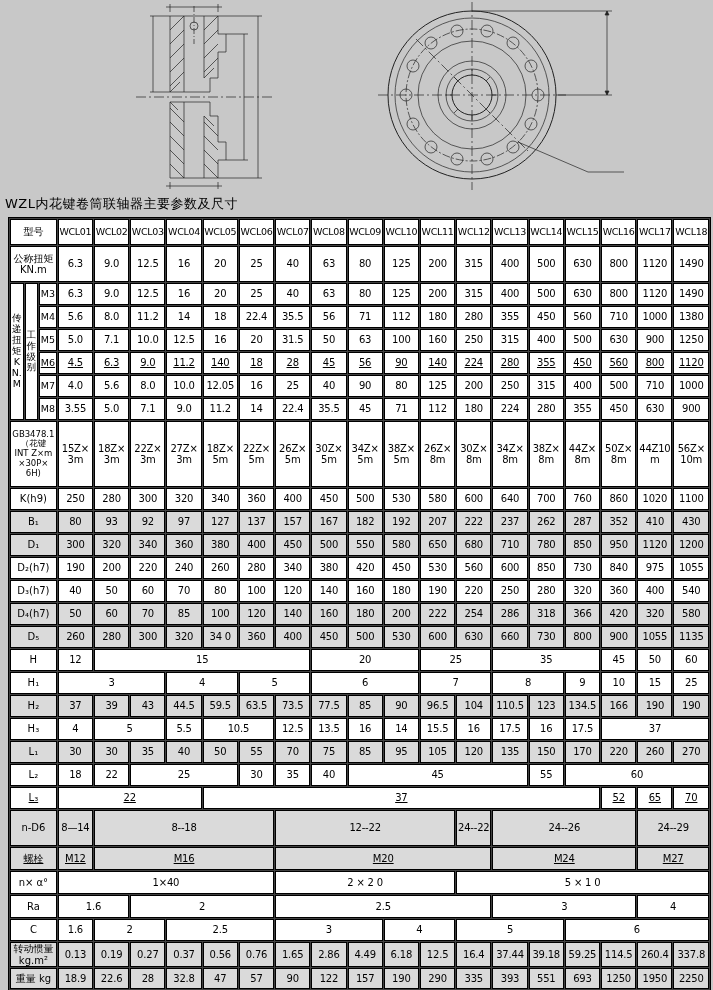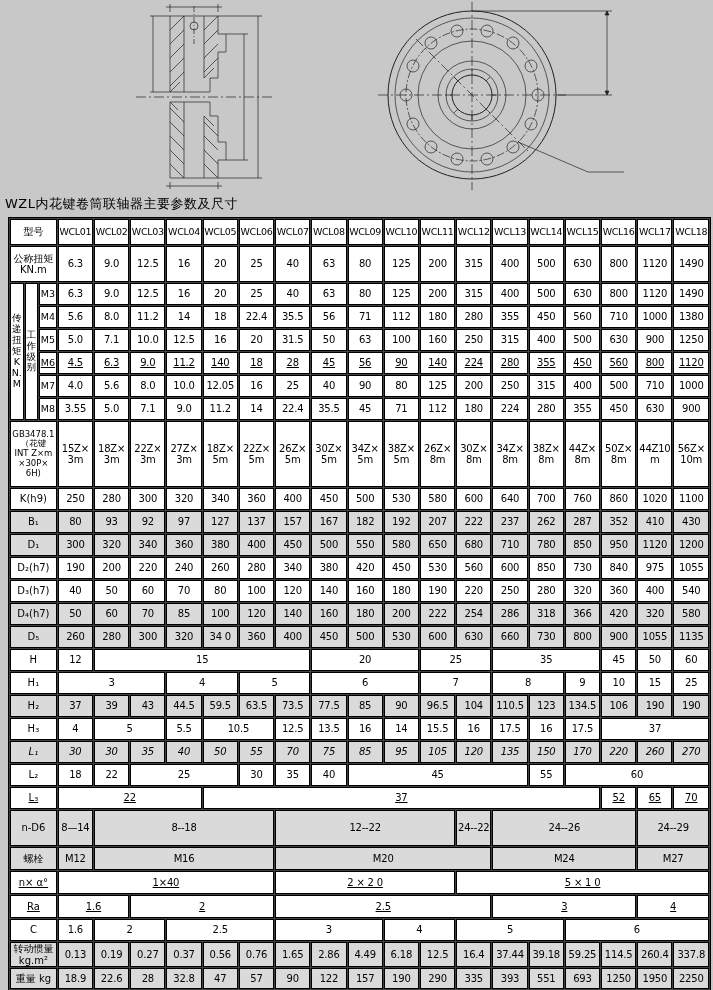--- a/index.html
+++ b/index.html
@@ -520,42 +520,42 @@
         <td colspan="1" class="num">63.5</td>
         <td colspan="1" class="num">73.5</td>
         <td colspan="1" class="num">77.5</td>
         <td colspan="1" class="num">85</td>
         <td colspan="1" class="num">90</td>
         <td colspan="1" class="num">96.5</td>
         <td colspan="1" class="num">104</td>
         <td colspan="1" class="num">110.5</td>
         <td colspan="1" class="num">123</td>
         <td colspan="1" class="num">134.5</td>
-        <td colspan="1" class="num">106</td>
+        <td colspan="1" class="num">166</td>
         <td colspan="1" class="num">190</td>
         <td colspan="1" class="num">190</td>
       </tr>
       <tr style="height: 22px;">
         <td colspan="3" class="lab">H₃</td>
         <td colspan="1" class="num">4</td>
         <td colspan="2" class="num">5</td>
         <td colspan="1" class="num">5.5</td>
         <td colspan="2" class="num">10.5</td>
         <td colspan="1" class="num">12.5</td>
         <td colspan="1" class="num">13.5</td>
         <td colspan="1" class="num">16</td>
         <td colspan="1" class="num">14</td>
         <td colspan="1" class="num">15.5</td>
         <td colspan="1" class="num">16</td>
         <td colspan="1" class="num">17.5</td>
         <td colspan="1" class="num">16</td>
         <td colspan="1" class="num">17.5</td>
         <td colspan="3" class="num">37</td>
       </tr>
-      <tr class="sh" style="height: 22px; font-style: italic;">
+      <tr class="sh" style="height: 22px;">
         <td colspan="3" class="lab">L₁</td>
         <td colspan="1" class="num">30</td>
         <td colspan="1" class="num">30</td>
         <td colspan="1" class="num">35</td>
         <td colspan="1" class="num">40</td>
         <td colspan="1" class="num">50</td>
         <td colspan="1" class="num">55</td>
         <td colspan="1" class="num">70</td>
         <td colspan="1" class="num">75</td>
         <td colspan="1" class="num">85</td>
@@ -591,35 +591,35 @@
       </tr>
       <tr class="sh" style="height: 36px;">
         <td colspan="3" class="lab">n-D6</td>
         <td colspan="1" class="num">8—14</td>
         <td colspan="5" class="num">8--18</td>
         <td colspan="5" class="num">12--22</td>
         <td colspan="1" class="num">24--22</td>
         <td colspan="4" class="num">24--26</td>
         <td colspan="2" class="num">24--29</td>
       </tr>
-      <tr class="sh" style="height: 23px;">
+      <tr class="sh" style="height: 23px; text-decoration: underline;">
         <td colspan="3" class="lab">螺栓</td>
         <td colspan="1" class="num">M12</td>
         <td colspan="5" class="num">M16</td>
         <td colspan="6" class="num">M20</td>
         <td colspan="4" class="num">M24</td>
         <td colspan="2" class="num">M27</td>
       </tr>
-      <tr style="height: 23px; text-decoration: underline;">
+      <tr style="height: 23px;">
         <td colspan="3" class="lab">n× α°</td>
         <td colspan="6" class="num">1×40</td>
         <td colspan="5" class="num">2 × 2 0</td>
         <td colspan="7" class="num">5 × 1 0</td>
       </tr>
-      <tr style="height: 23px; text-decoration: underline;">
+      <tr style="height: 23px;">
         <td colspan="3" class="lab">Ra</td>
         <td colspan="2" class="num">1.6</td>
         <td colspan="4" class="num">2</td>
         <td colspan="6" class="num">2.5</td>
         <td colspan="4" class="num">3</td>
         <td colspan="2" class="num">4</td>
       </tr>
       <tr style="height: 22px;">
         <td colspan="3" class="lab">C</td>
         <td colspan="1" class="num">1.6</td>

